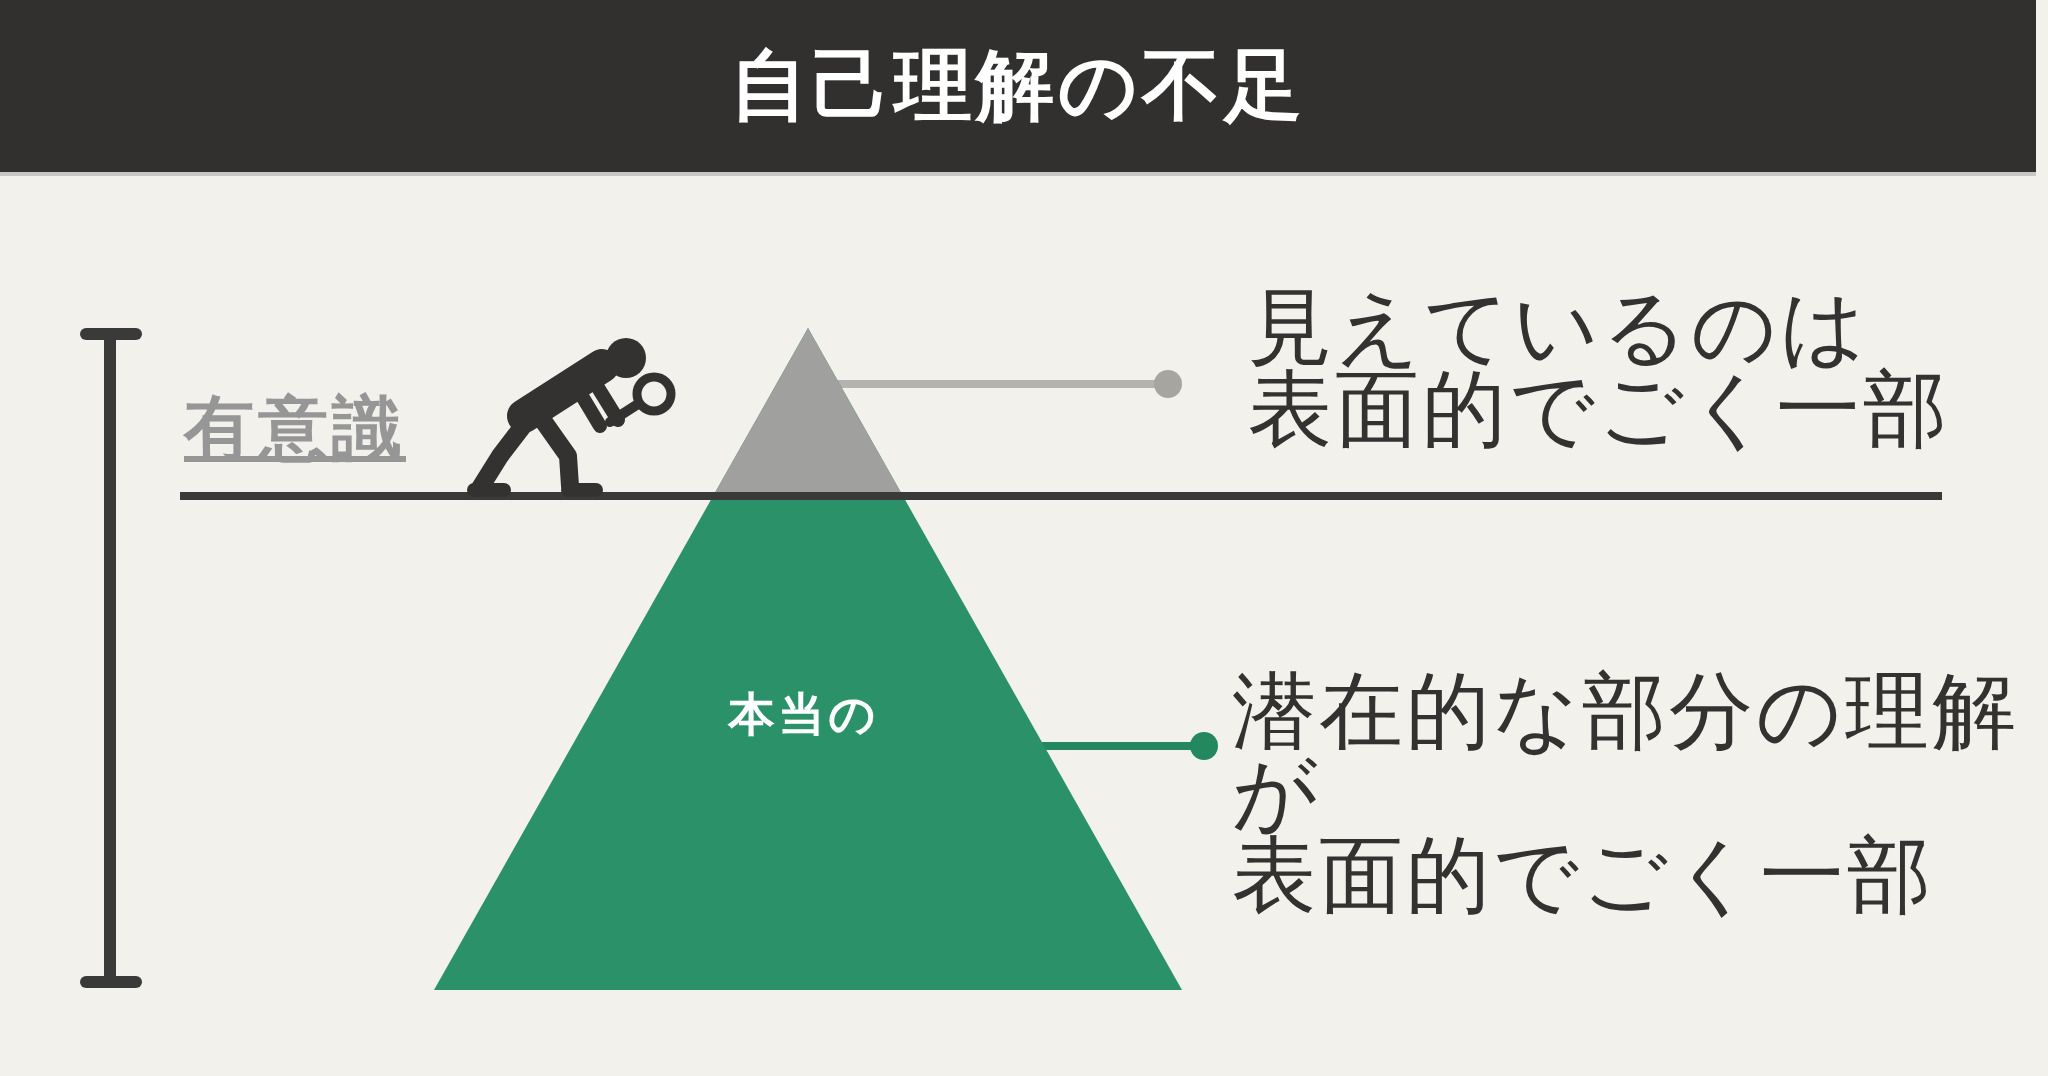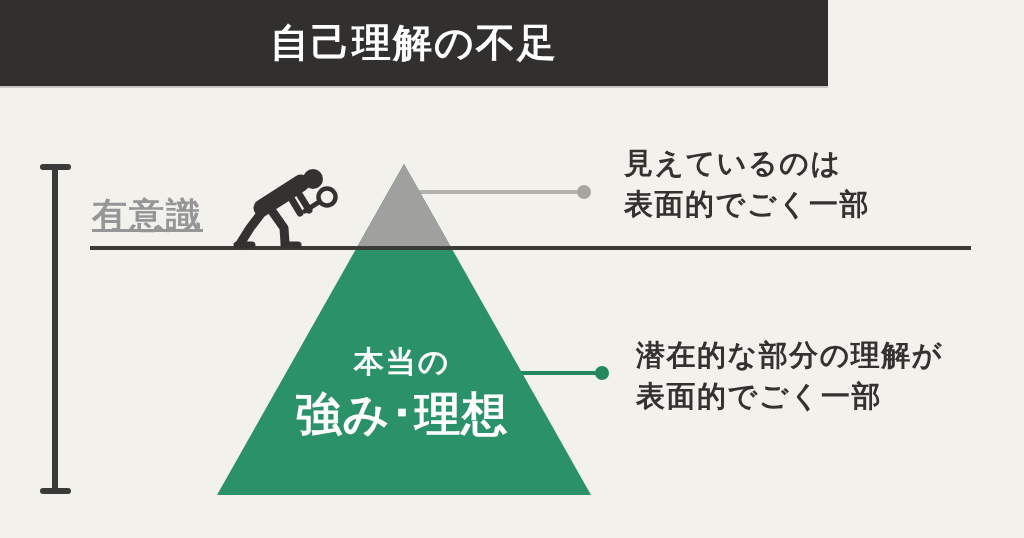--- a/index.html
+++ b/index.html
@@ -6,41 +6,41 @@
     --background:#f2f1ec; --header-bg:#31302e; --header-text:#ffffff;
     --green:#2a9168; --green-dark:#23885e; --gray-tip:#a0a09e;
     --gray-text:#969696; --dark:#333231; --connector-gray:#b4b3b0; --dot-gray:#a6a5a2;
   }
   *{margin:0;padding:0;box-sizing:border-box;}
   html,body{width:1024px;height:538px;overflow:hidden;}
   body{font-family:"Liberation Sans","DejaVu Sans",sans-serif;background:var(--background);}
   .canvas{position:relative;width:1024px;height:538px;background:var(--background);}
 
   .header{
-    position:absolute;left:0;top:0;width:828px;height:88px;
+    position:absolute;left:0;top:0;width:1018px;height:88px;
     background:var(--header-bg);border-bottom:2px solid #c8c7c4;
     display:flex;align-items:center;justify-content:center;
   }
   .header h1{
     color:var(--header-text);font-size:39px;font-weight:bold;letter-spacing:2px;
   }
 
   .diagram-svg{position:absolute;left:0;top:0;width:1024px;height:538px;}
 
   .txt{position:absolute;font-weight:bold;white-space:pre;}
   .label-conscious{left:92px;top:196px;font-size:35px;line-height:38px;letter-spacing:2px;color:var(--gray-text);text-decoration:underline;}
   .label-unconscious{left:92px;top:256px;font-size:35px;line-height:38px;letter-spacing:2px;color:var(--green);}
 
   .pyramid-label{position:absolute;left:202px;width:400px;text-align:center;color:#ffffff;font-weight:bold;}
-  .pyramid-line1{top:342px;font-size:30px;letter-spacing:2px;}
+  .pyramid-line1{top:342px;font-size:23px;letter-spacing:2px;}
   .pyramid-line2{top:384px;font-size:46px;letter-spacing:1px;}
 
-  .callout{position:absolute;color:var(--dark);font-size:29px;font-weight:bold;line-height:41px;letter-spacing:1.5px;}
+  .callout{position:absolute;color:var(--dark);font-size:42px;font-weight:normal;line-height:41px;letter-spacing:1.5px;}
   .callout-surface{left:624px;top:143px;}
-  .callout-latent{left:636px;top:335px;}
+  .callout-latent{left:616px;top:335px;}
 </style>
 </head>
 <body>
 
 <div class="canvas">
 
   <div class="header">
     <h1>自己理解の不足</h1>
   </div>
 
@@ -76,21 +76,20 @@
     <g stroke="#3a3a39" stroke-linecap="round">
       <line x1="55" y1="167" x2="55" y2="491" stroke-width="6"></line>
       <line x1="43" y1="167" x2="68" y2="167" stroke-width="6"></line>
       <line x1="43" y1="491" x2="68" y2="491" stroke-width="6"></line>
     </g>
   </svg>
 
   <div class="txt label-conscious">有意識</div>
 
   <div class="pyramid-label pyramid-line1">本当の</div>
-  <div class="pyramid-label pyramid-line2">強み･理想</div>
 
   <div class="callout callout-surface">
     <div>見えているのは</div>
     <div>表面的でごく一部</div>
   </div>
 
   <div class="callout callout-latent">
     <div>潜在的な部分の理解が</div>
     <div>表面的でごく一部</div>
   </div>

